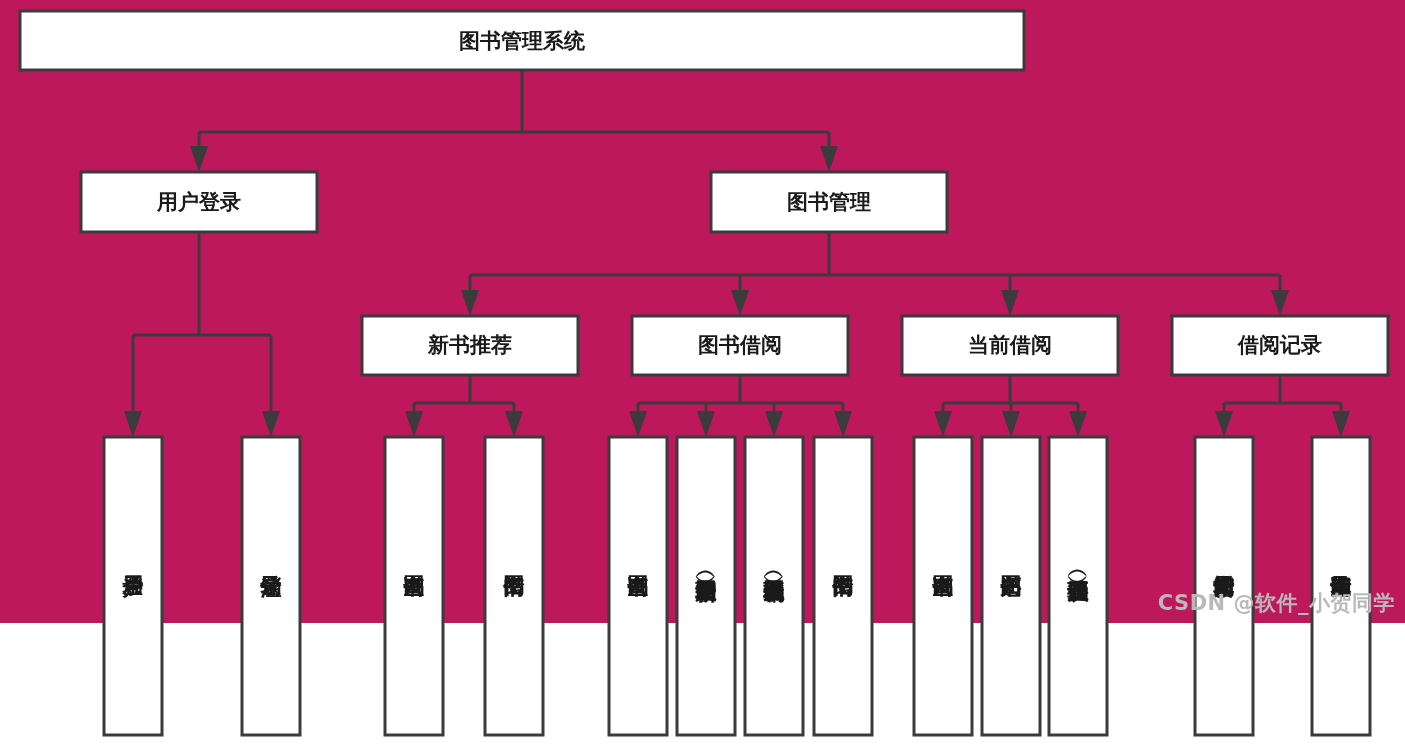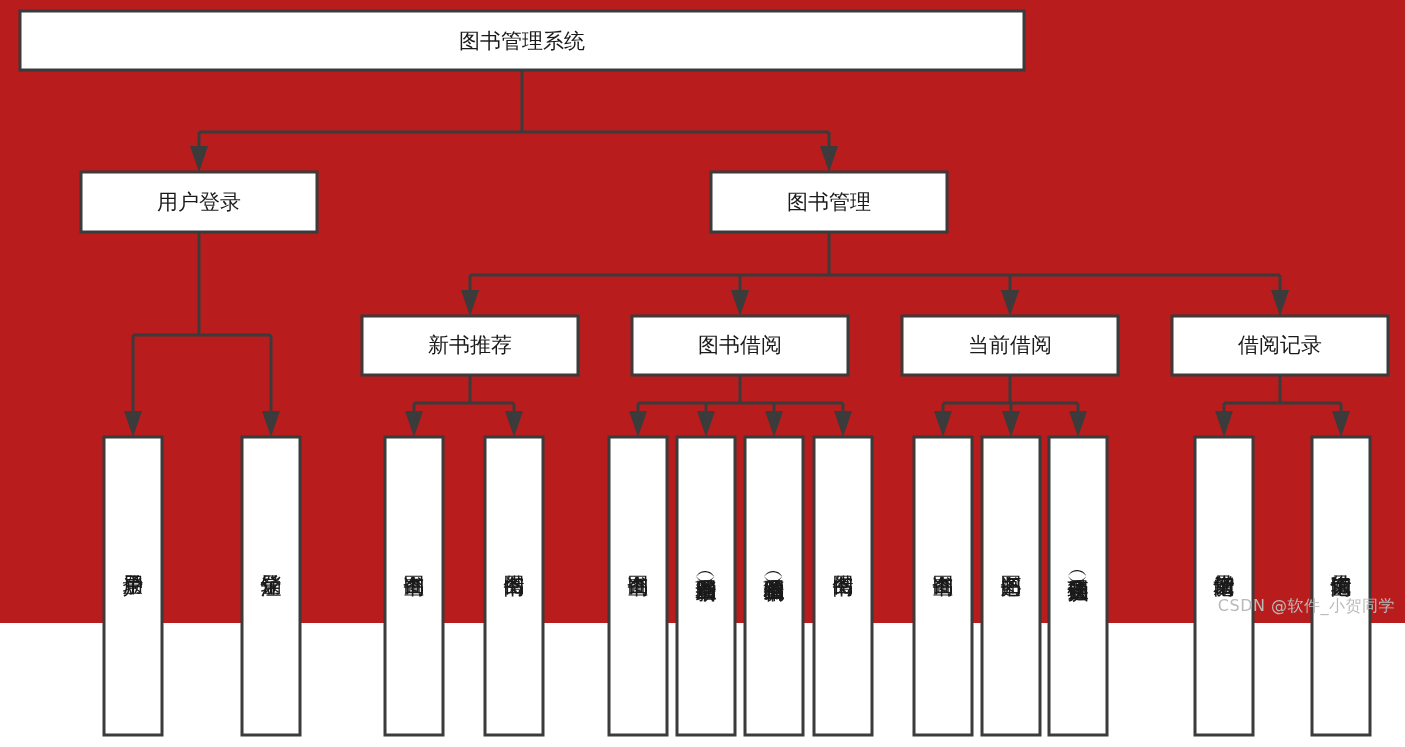--- a/index.html
+++ b/index.html
@@ -11,21 +11,22 @@
   body {
     width: 1405px;
     height: 747px;
     font-family: "DejaVu Sans", "Liberation Sans", sans-serif;
     overflow: hidden;
   }
   #diagram-root {
     position: relative;
     width: 1405px;
     height: 623px;
-    background: #b91c1c;
+    background: #be185d;
+    font-weight: bold;
   }
   svg#tree-svg {
     position: absolute;
     left: 0;
     top: 0;
     width: 1405px;
     height: 747px;
     display: block;
   }
   .node-box {
@@ -57,21 +58,21 @@
     writing-mode: vertical-rl;
     text-orientation: upright;
     text-anchor: middle;
     white-space: pre;
   }
   .watermark-text {
     position: absolute;
     right: 10px;
     bottom: 6px;
     font-family: "DejaVu Sans", "Liberation Sans", sans-serif;
-    font-size: 16px;
+    font-size: 21px;
     color: #b9b9b9;
     letter-spacing: 0.5px;
     user-select: none;
     white-space: nowrap;
   }
 </style>
 </head>
 <body>
 
 <div id="diagram-root">

